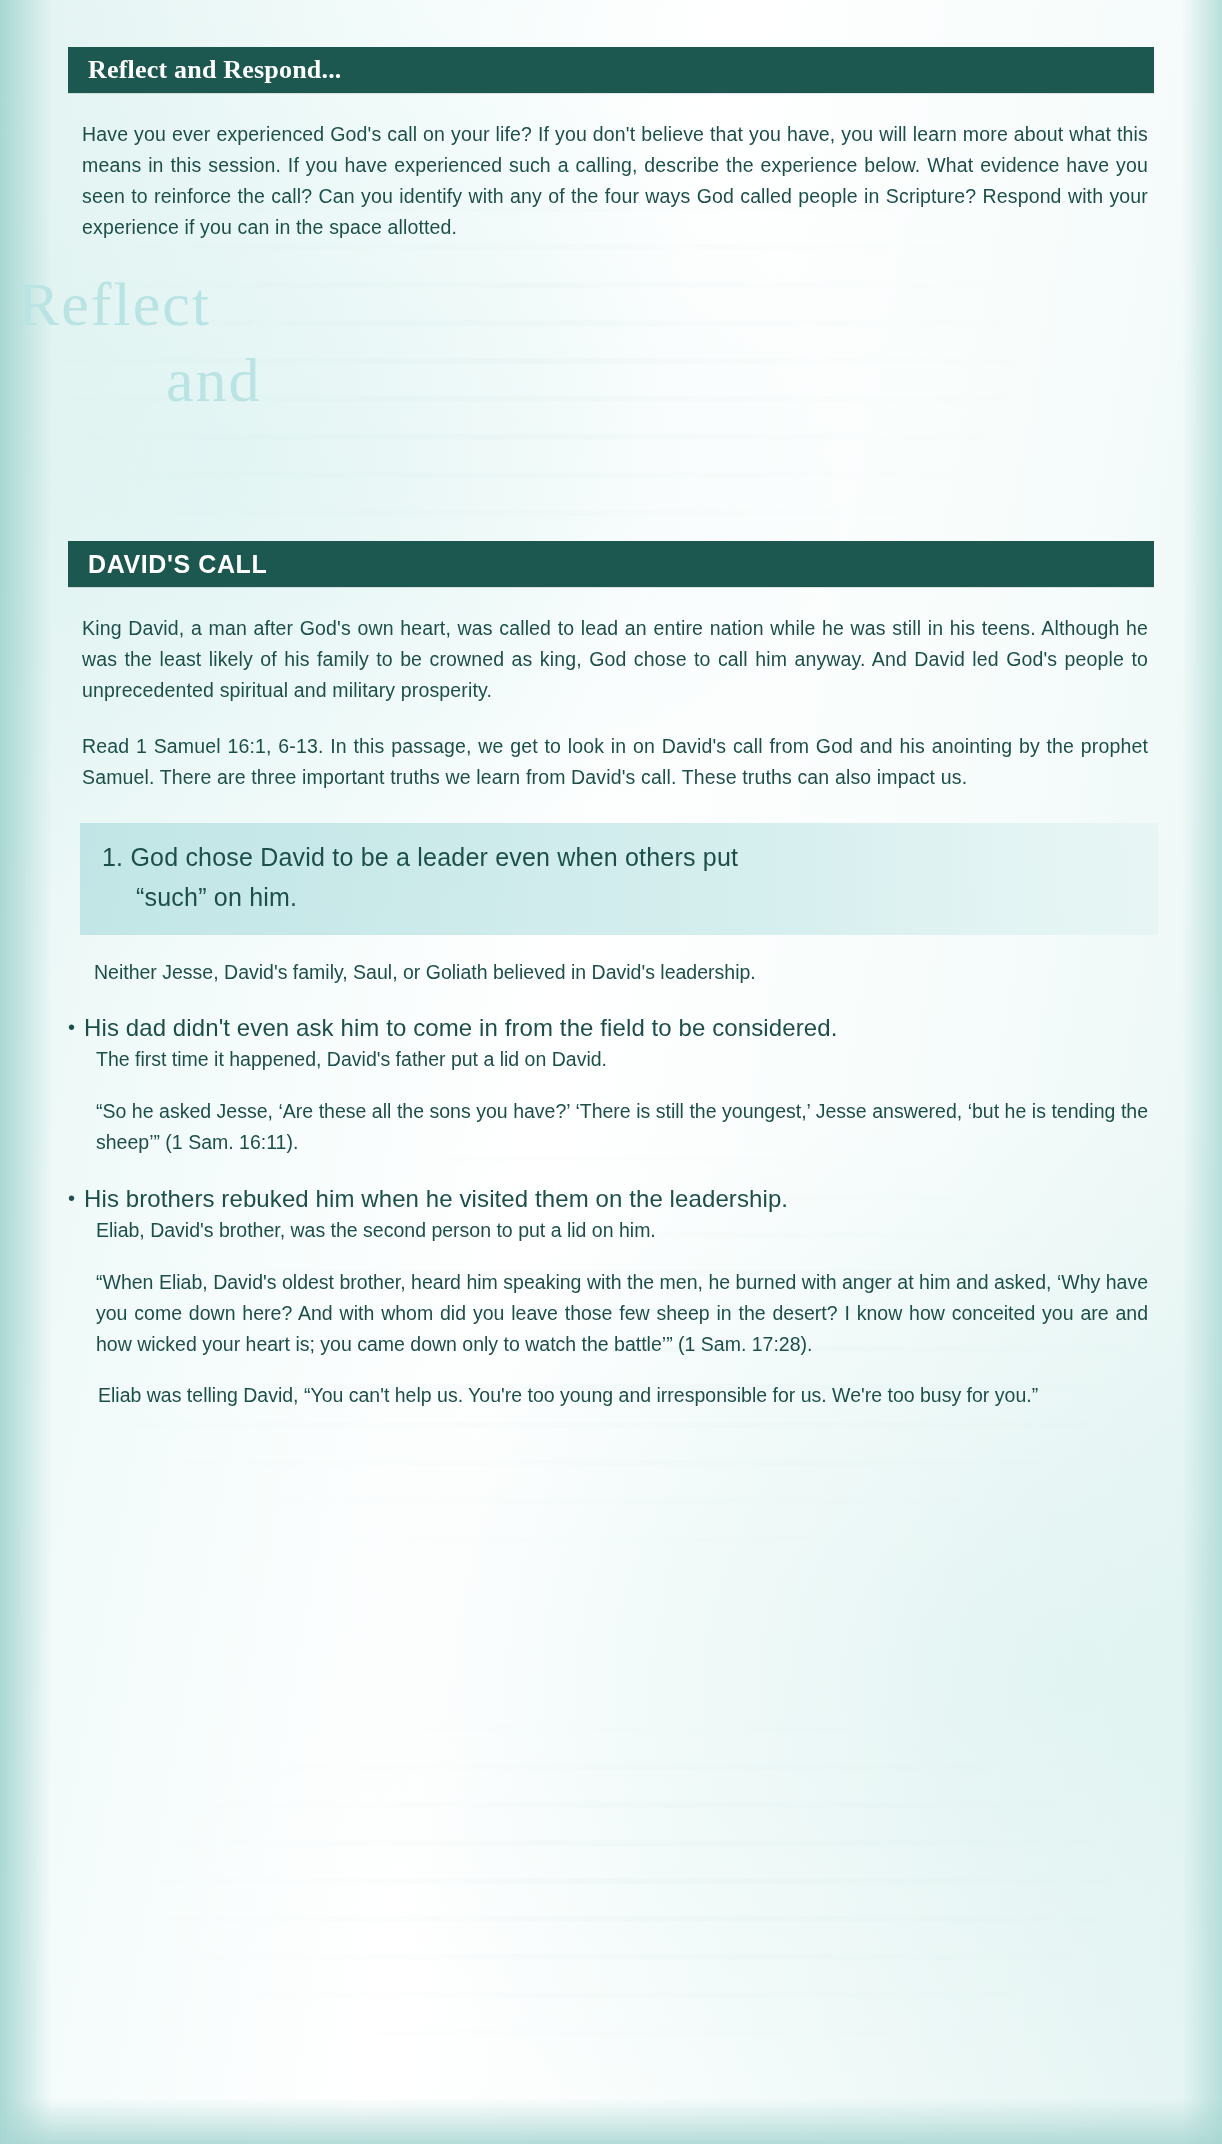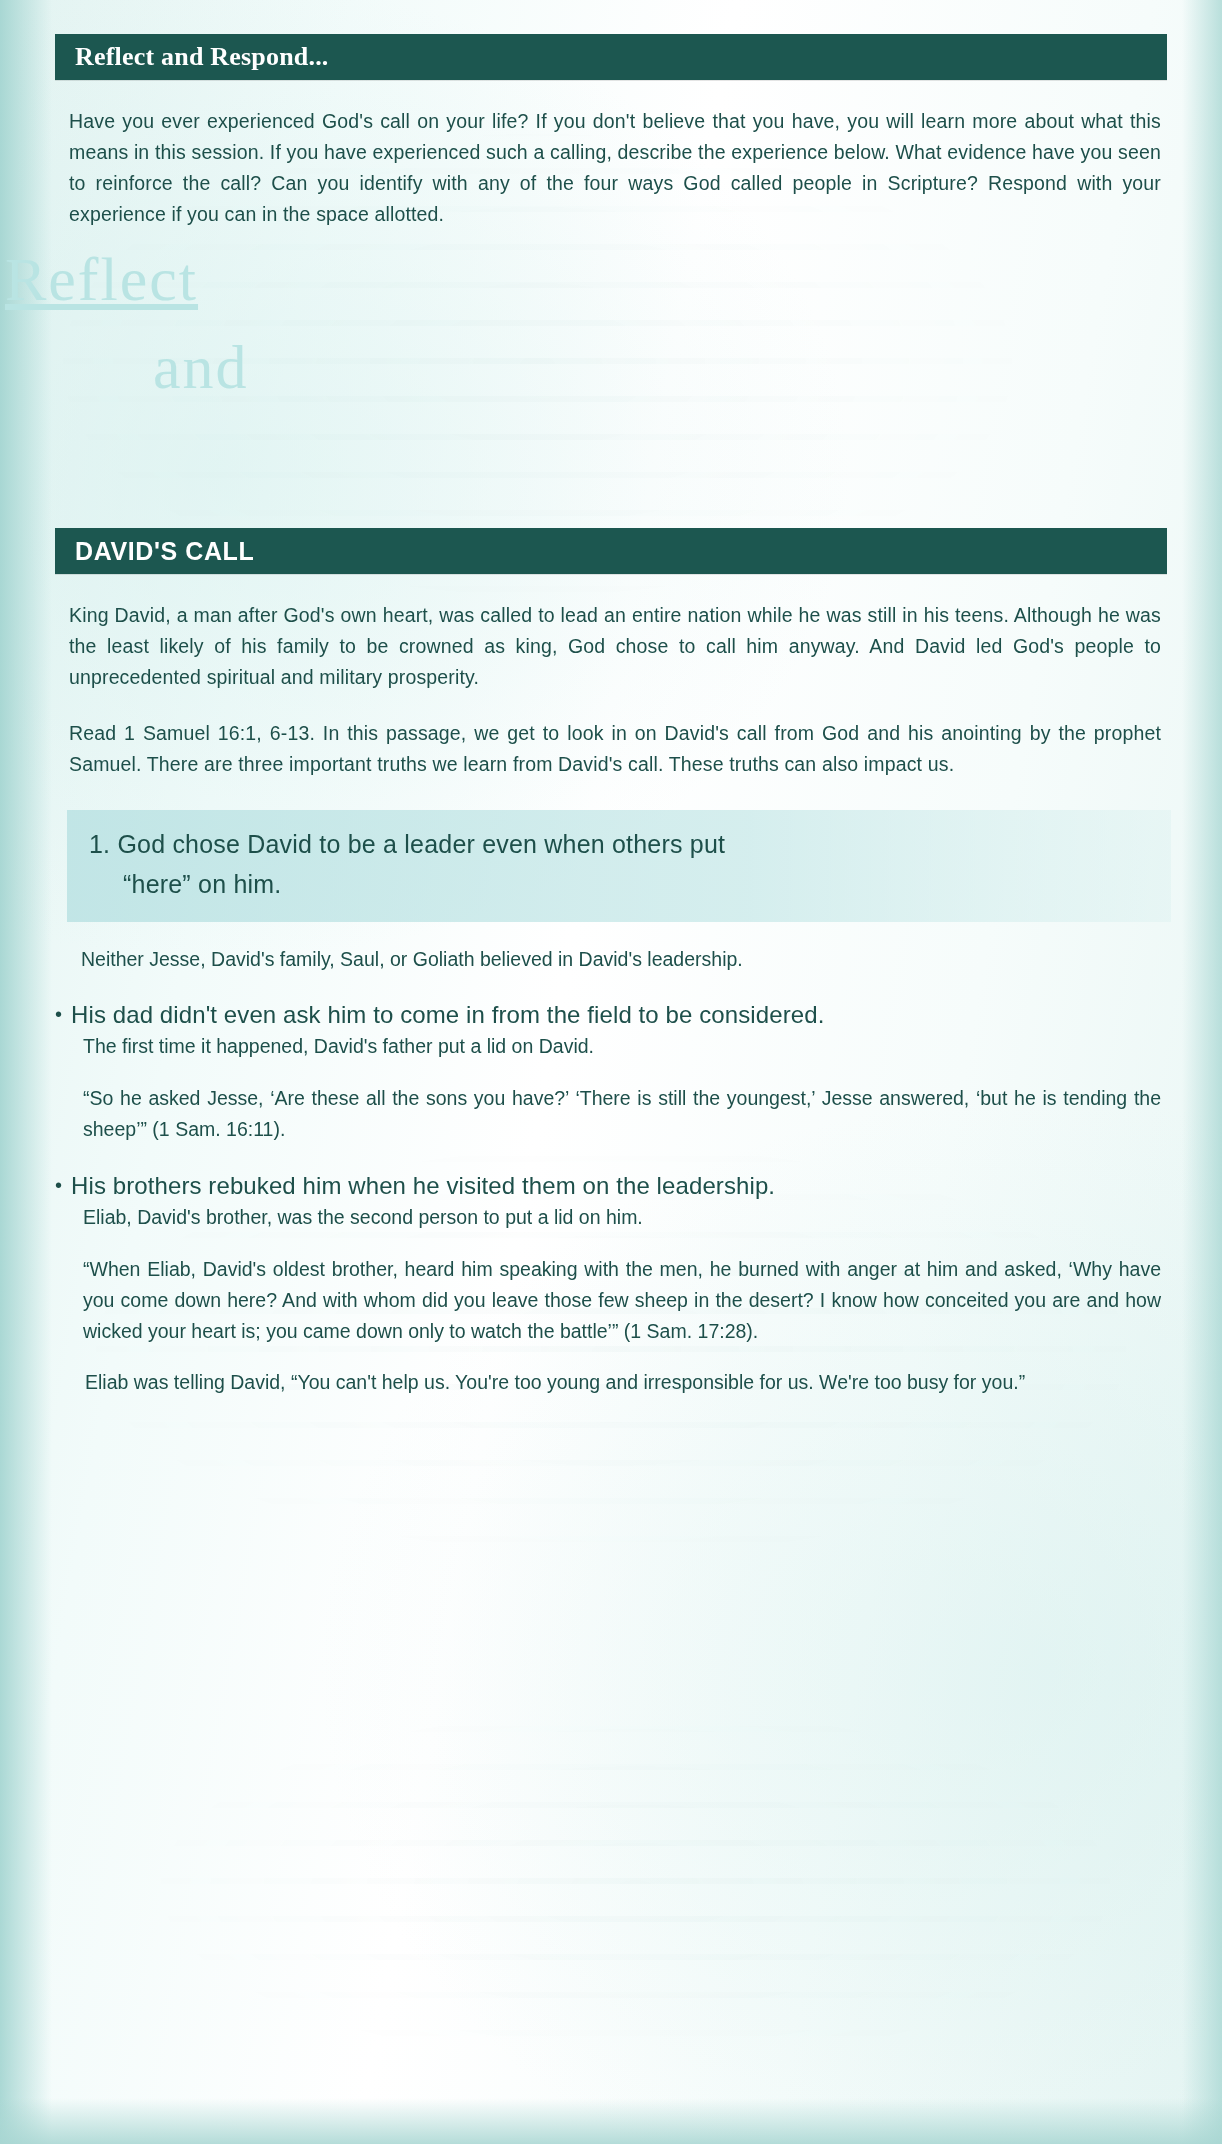--- a/index.html
+++ b/index.html
@@ -66,21 +66,21 @@
   #edge-bottom {
     position: absolute;
     left: 0; right: 0; bottom: 0; height: 46px;
     background: linear-gradient(to top, rgba(168,214,210,0.85), rgba(255,255,255,0));
     pointer-events: none;
   }
 
   #content {
     position: relative;
     z-index: 3;
-    padding: 3px;
+    padding: 16px;
   }
 
   
   .banner {
     background: #1c5750;
     color: #ffffff;
     margin: 0 52px 0 52px;
     height: 46px;
     display: flex;
     align-items: center;
@@ -123,21 +123,21 @@
   }
   .wm {
     position: absolute;
     font-family: "Liberation Serif", serif;
     color: #b9e4e3;
     font-size: 62px;
     letter-spacing: 2px;
     font-weight: 400;
     white-space: nowrap;
   }
-  .wm1 { left: 2px;   top: 8px; text-decoration: underline; }
+  .wm1 { left: 2px;   top: 20px; }
   .wm2 { left: 150px; top: 96px; }
   .wm3 { left: 138px; top: 184px; }
 
   
   .highlight-block {
     margin: 30px 48px 0 64px;
     background: linear-gradient(to right, rgba(186,226,227,0.85), rgba(198,232,232,0.72) 62%, rgba(214,239,238,0.35));
     padding: 14px 30px 18px 22px;
   }
   .highlight-block .line {
@@ -210,21 +210,21 @@
     </div>
 
     <div class="banner banner-sans">DAVID'S CALL</div>
 
     <p class="para first">King David, a man after God's own heart, was called to lead an entire nation while he was still in his teens. Although he was the least likely of his family to be crowned as king, God chose to call him anyway. And David led God's people to unprecedented spiritual and military prosperity.</p>
 
     <p class="para gap">Read 1 Samuel 16:1, 6-13. In this passage, we get to look in on David's call from God and his anointing by the prophet Samuel. There are three important truths we learn from David's call. These truths can also impact us.</p>
 
     <div class="highlight-block">
       <div class="line">1. God chose David to be a leader even when others put</div>
-      <div class="line indent">“here” on him.</div>
+      <div class="line indent">“such” on him.</div>
     </div>
 
     <p class="sub" style="margin-top:22px;margin-left:78px;">Neither Jesse, David's family, Saul, or Goliath believed in David's leadership.</p>
 
     <div class="bullet">
       <span class="dot">•</span>
       <span class="btext">His dad didn't even ask him to come in from the field to be considered.</span>
     </div>
     <p class="sub">The first time it happened, David's father put a lid on David.</p>
     <p class="quote">“So he asked Jesse, ‘Are these all the sons you have?’ ‘There is still the youngest,’ Jesse answered, ‘but he is tending the sheep’” (1 Sam. 16:11).</p>

